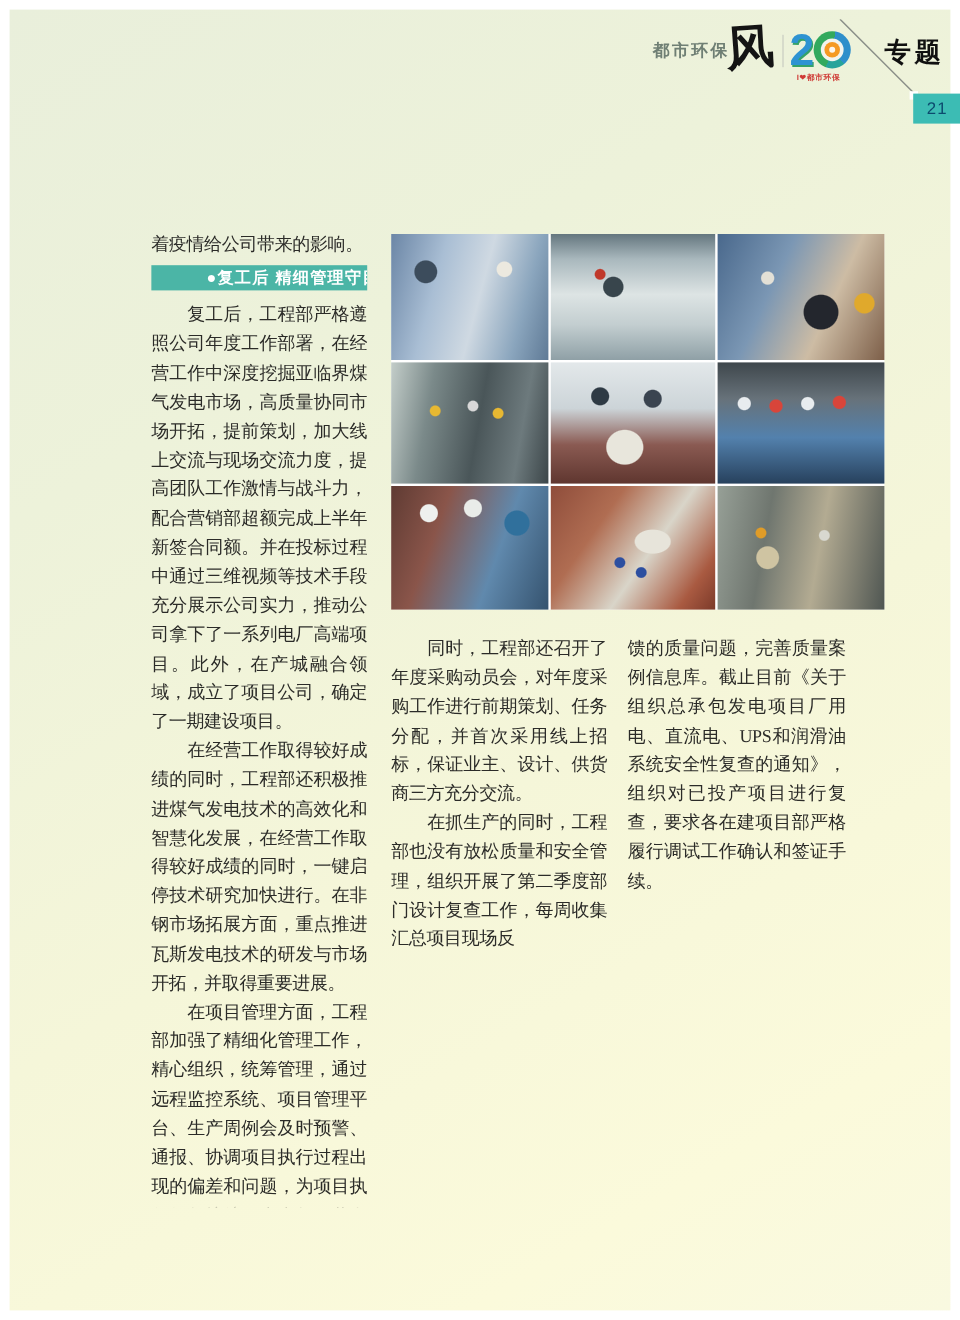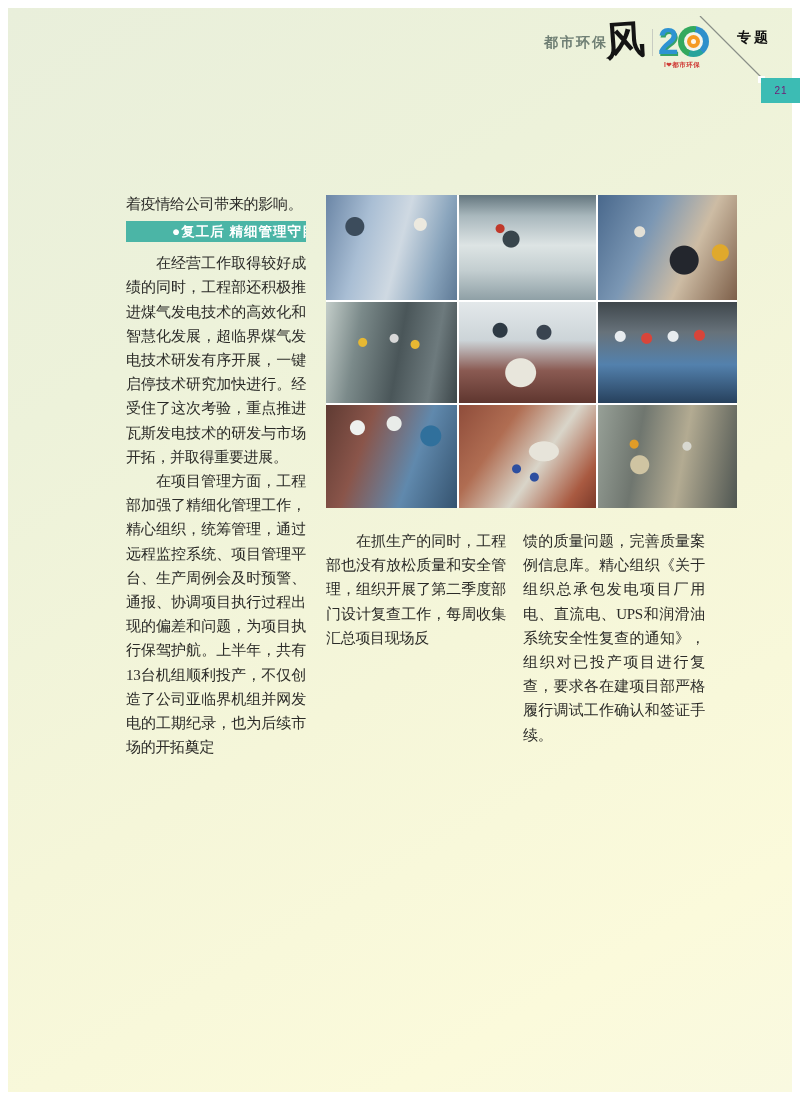--- a/index.html
+++ b/index.html
@@ -29,27 +29,27 @@
   .ring0{width:31px;height:31px;border-radius:50%;margin-left:-1px;position:relative;
     background:conic-gradient(from 200deg,#33a95e 0deg 170deg,#2e8fcb 170deg 300deg,#27a39b 300deg 360deg);}
   .ring0 .w{position:absolute;left:6px;top:6px;width:19px;height:19px;border-radius:50%;background:#f2f4ee;}
   .ring0 .o{position:absolute;left:9px;top:9px;width:13px;height:13px;border-radius:50%;background:#f59a23;}
   .ring0 .c{position:absolute;left:13px;top:13px;width:5px;height:5px;border-radius:50%;background:#fdf6ec;}
   .tagline{
     position:absolute;left:656px;top:53px;font-size:6.5px;letter-spacing:.5px;color:#cf3a35;
     font-family:"Liberation Sans",sans-serif;font-weight:700;
   }
   .section-label{
-    position:absolute;left:729px;top:21px;font-size:14px;font-weight:700;letter-spacing:3px;
+    position:absolute;left:729px;top:21px;font-size:22px;font-weight:700;letter-spacing:3px;
     color:#101010;font-family:"Liberation Sans",sans-serif;
   }
   .diag{position:absolute;left:680px;top:8px;width:80px;height:66px;}
   .tab21{
     position:absolute;left:753px;top:70px;width:40px;height:25px;background:#3cbcb4;
-    color:#701a75;font-family:"Liberation Sans",sans-serif;font-size:10px;font-weight:400;
+    color:#0c4a6e;font-family:"Liberation Sans",sans-serif;font-size:14px;font-weight:400;
     text-align:center;line-height:25px;letter-spacing:1px;
   }
   .tab-notch{position:absolute;left:750px;top:68px;width:7px;height:7px;background:#ffffff;}
   
   .col{
     position:absolute;color:#2b2b28;font-size:15px;line-height:24.2px;
     text-align:justify;letter-spacing:-0.3px;overflow:hidden;
   }
   .col p{margin:0;font-family:Liberation Serif, serif;}
   .col p.ind{text-indent:2em;}
@@ -148,26 +148,28 @@
     <div class="ph ph5"></div>
     <div class="ph ph6"></div>
     <div class="ph ph7"></div>
     <div class="ph ph8"></div>
     <div class="ph ph9"></div>
   </div>
 
   <div class="col col-left">
     <p>着疫情给公司带来的影响。</p>
     <div class="banner">●复工后 精细管理守目标</div>
-    <p class="ind">在经营工作取得较好成绩的同时，工程部还积极推进煤气发电技术的高效化和智慧化发展，超临界煤气发电技术研发有序开展，一键启停技术研究加快进行。经受住了这次考验，重点推进瓦斯发电技术的研发与市场开拓，并取得重要进展。</p>
+    <p class="ind">复工后，工程部严格遵照公司年度工作部署，在经营工作中深度挖掘亚临界煤气发电市场，高质量协同市场开拓，提前策划，加大线上交流与现场交流力度，提高团队工作激情与战斗力，配合营销部超额完成上半年新签合同额。并在投标过程中通过三维视频等技术手段充分展示公司实力，推动公司拿下了一系列电厂高端项目。此外，在产城融合领域，成立了项目公司，确定了一期建设项目。</p>
+    <p class="ind">在经营工作取得较好成绩的同时，工程部还积极推进煤气发电技术的高效化和智慧化发展，在经营工作取得较好成绩的同时，一键启停技术研究加快进行。在非钢市场拓展方面，重点推进瓦斯发电技术的研发与市场开拓，并取得重要进展。</p>
     <p class="ind">在项目管理方面，工程部加强了精细化管理工作，精心组织，统筹管理，通过远程监控系统、项目管理平台、生产周例会及时预警、通报、协调项目执行过程出现的偏差和问题，为项目执行保驾护航。上半年，共有13台机组顺利投产，不仅创造了公司亚临界机组并网发电的工期纪录，也为后续市场的开拓奠定</p>
   </div>
 
   <div class="col col-mid">
+    <p class="ind">同时，工程部还召开了年度采购动员会，对年度采购工作进行前期策划、任务分配，并首次采用线上招标，保证业主、设计、供货商三方充分交流。</p>
     <p class="ind">在抓生产的同时，工程部也没有放松质量和安全管理，组织开展了第二季度部门设计复查工作，每周收集汇总项目现场反</p>
   </div>
 
   <div class="col col-right">
-    <p>馈的质量问题，完善质量案例信息库。精心组织《关于组织总承包发电项目厂用电、直流电、UPS和润滑油系统安全性复查的通知》，组织对已投产项目进行复查，要求各在建项目部严格履行调试工作确认和签证手续。</p>
+    <p>馈的质量问题，完善质量案例信息库。截止目前《关于组织总承包发电项目厂用电、直流电、UPS和润滑油系统安全性复查的通知》，组织对已投产项目进行复查，要求各在建项目部严格履行调试工作确认和签证手续。</p>
 
   </div>
 
 </div>
 
 </body></html>

